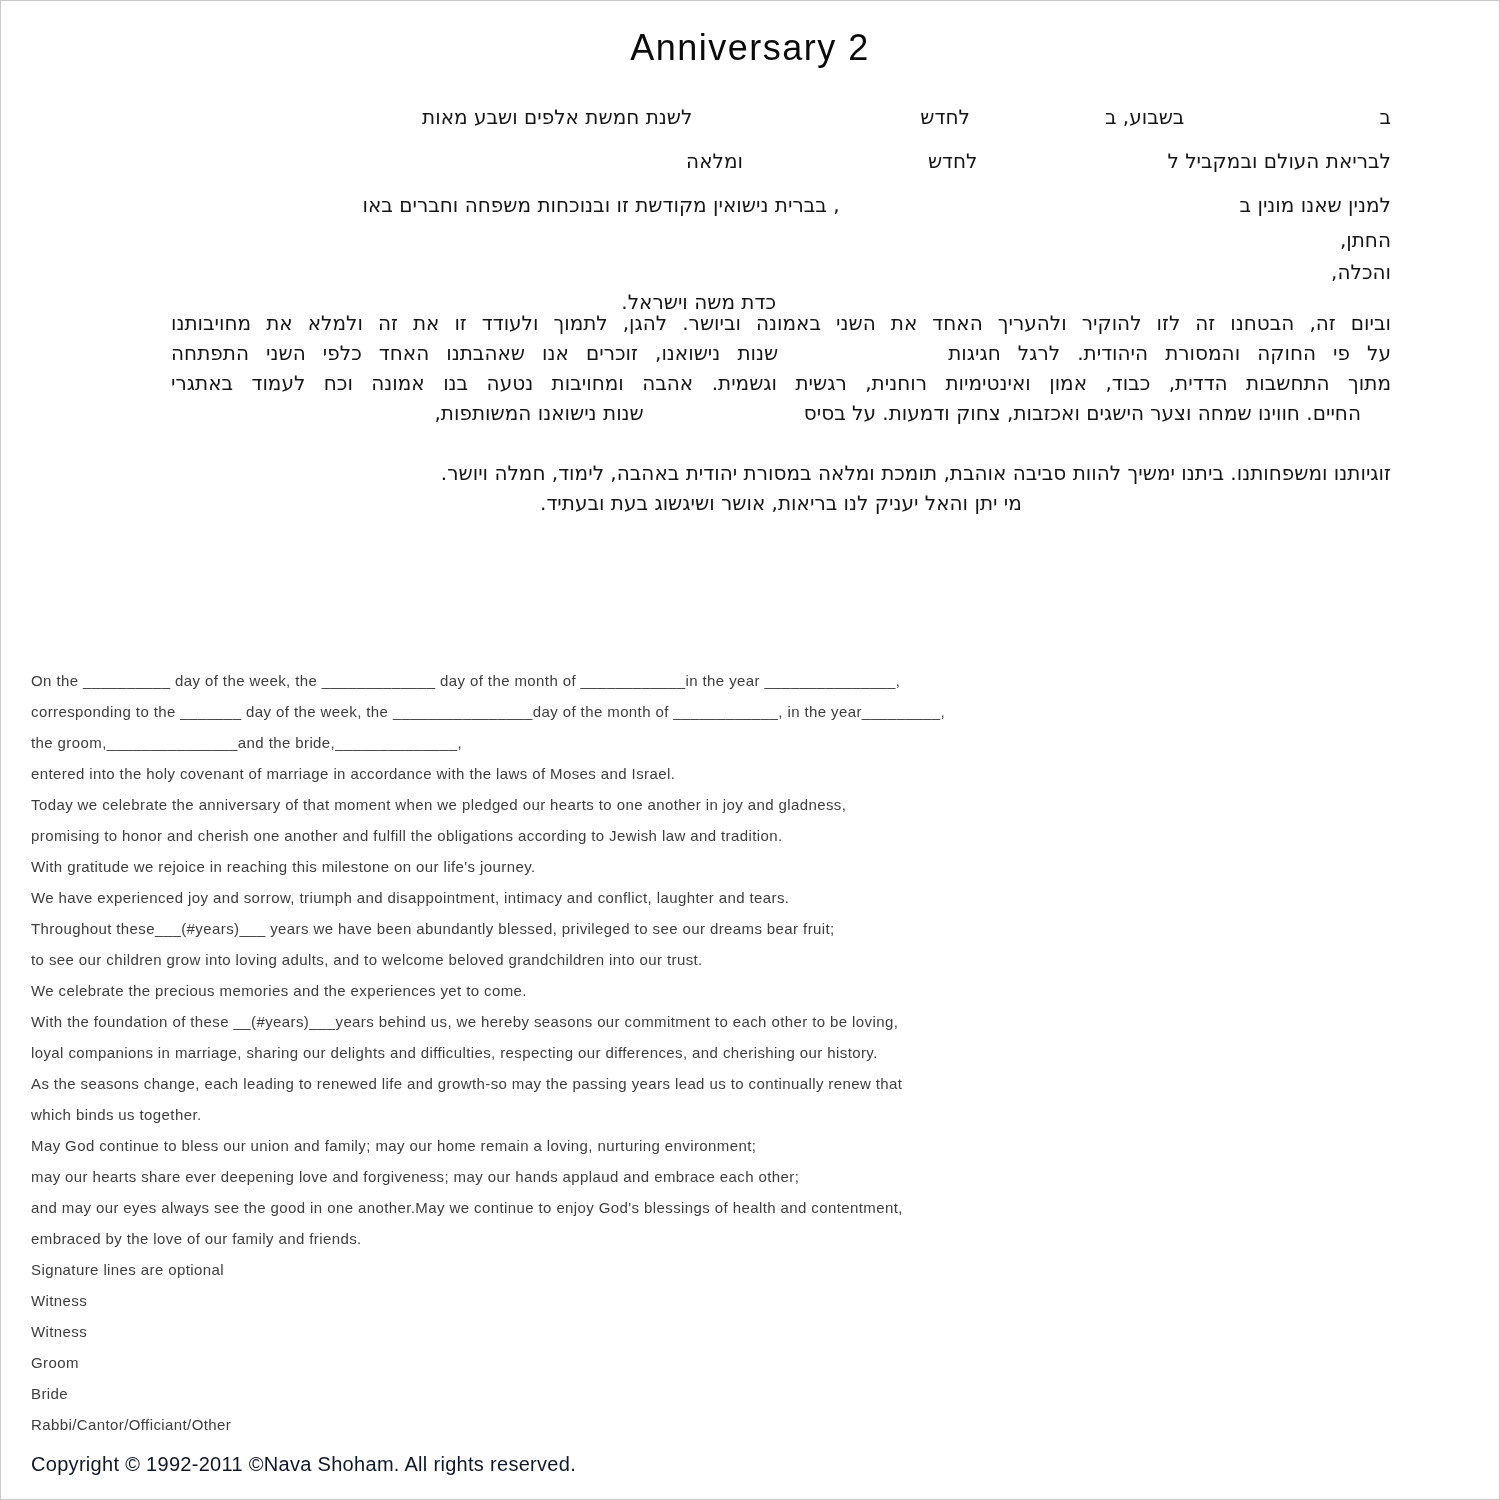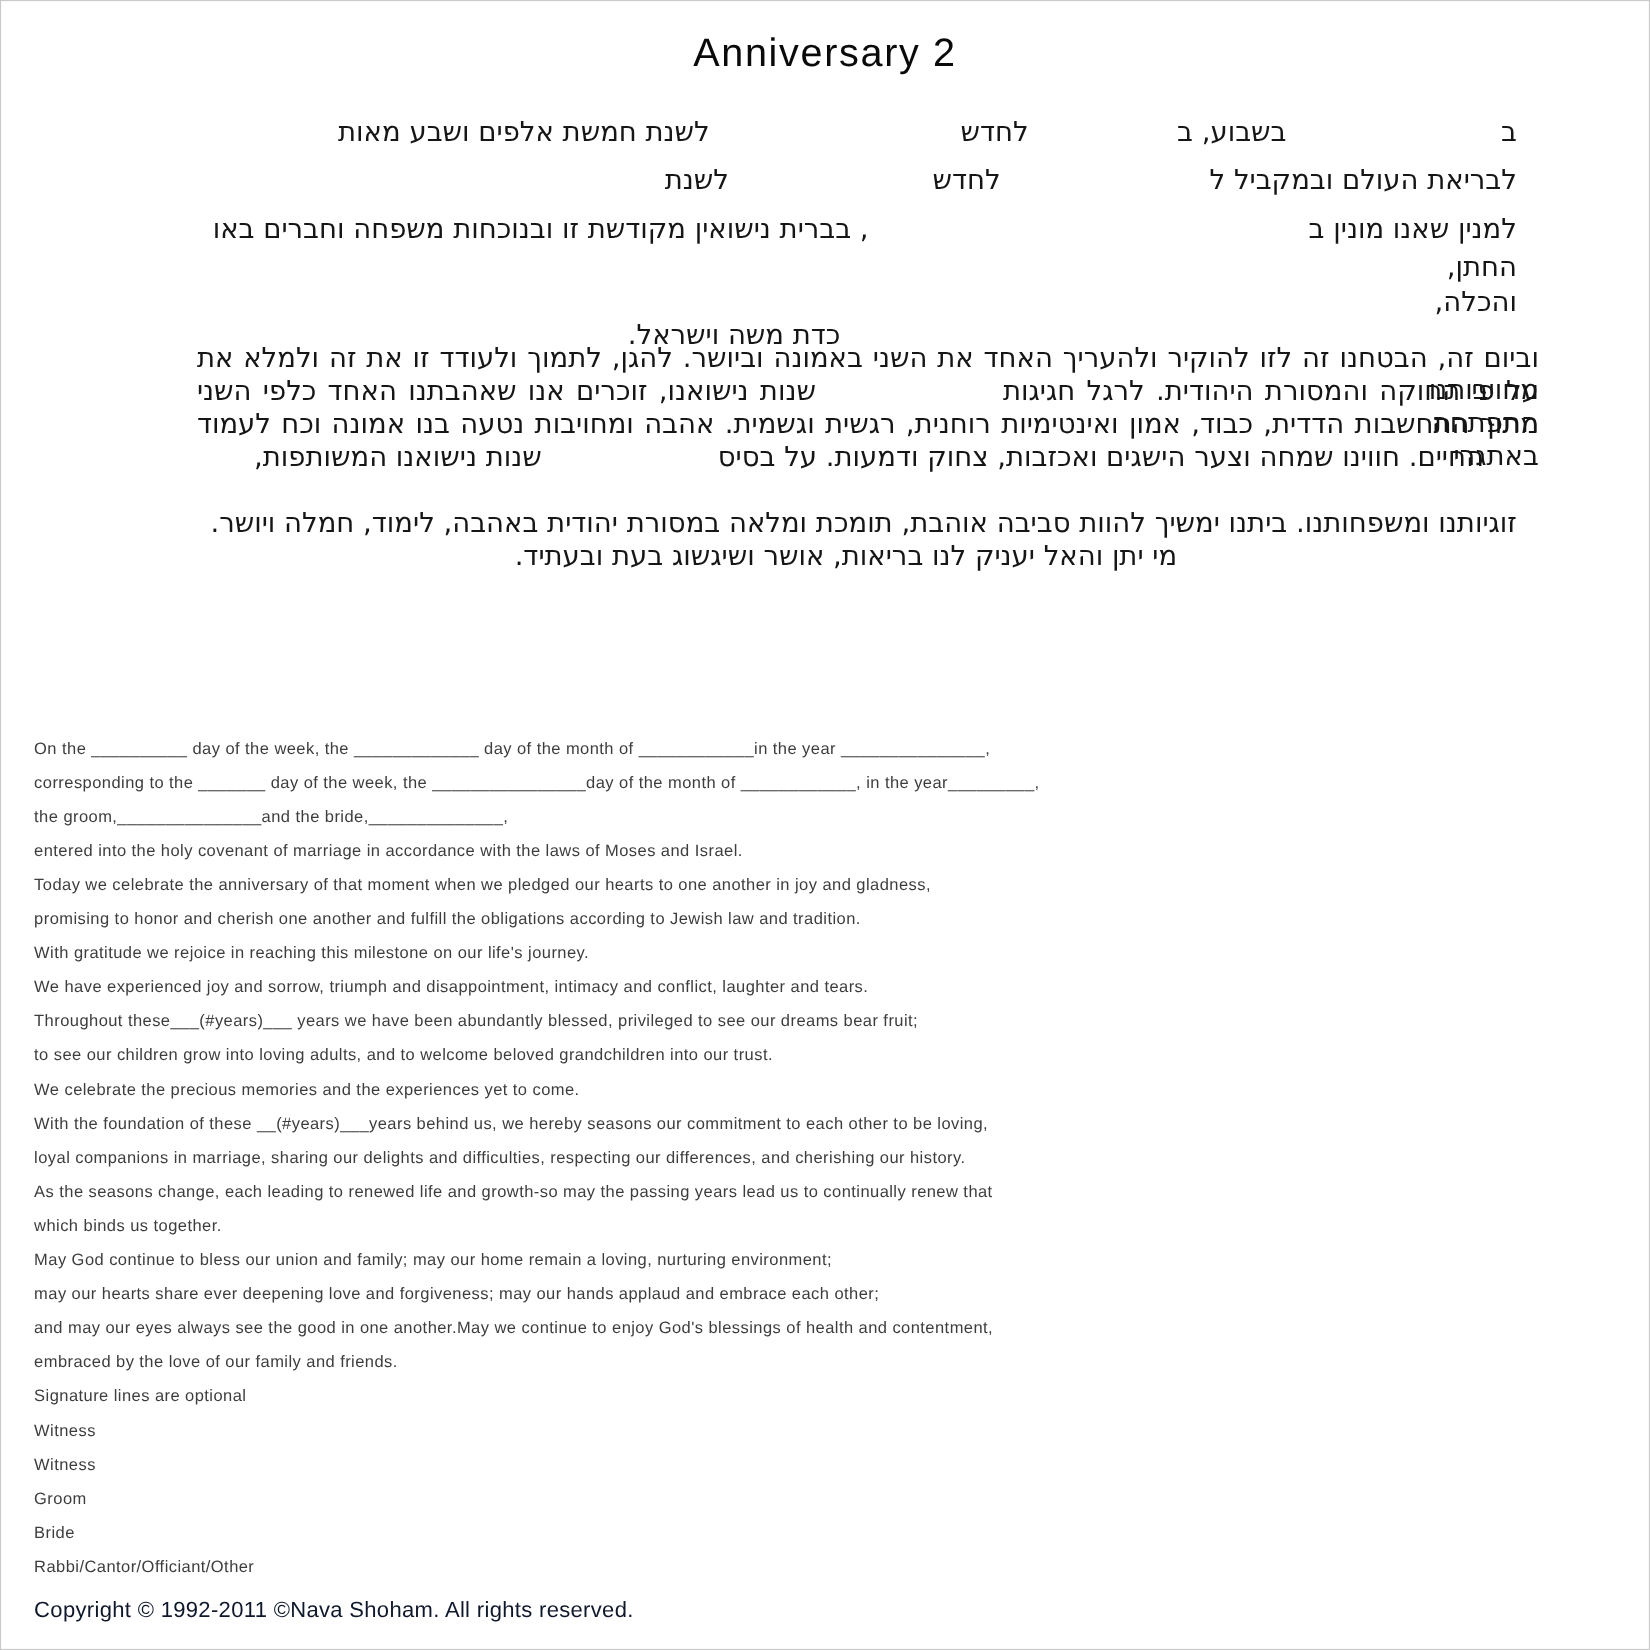--- a/index.html
+++ b/index.html
@@ -14,30 +14,30 @@
   }
   .title {
     position: absolute; top: 26px; left: 0; width: 100%;
     text-align: center;
     font-family: "Liberation Sans", sans-serif;
     font-size: 36px; letter-spacing: 1.5px;
     color: #0a0a0a;
   }
   
   .heb {
-    position: absolute; left: 158px; width: 1220px;
+    position: absolute; left: 170px; width: 1220px;
     box-sizing: border-box;
     direction: rtl; unicode-bidi: embed;
     font-family: "DejaVu Sans", sans-serif;
-    font-size: 25px; color: #161616;
+    font-size: 20px; color: #161616;
     white-space: nowrap;
   }
   .heb .sp { display: inline-block; height: 1px; vertical-align: baseline; }
   .heb.right { text-align: right; }
-  .heb.just { white-space: normal; text-align: justify; text-align-last: justify; margin-left: 20px; }
+  .heb.just { white-space: normal; text-align: justify; text-align-last: justify; }
   .heb.ctr { white-space: normal; text-align: center; }
   
   .eng {
     position: absolute; left: 30px; top: 664px; width: 1455px;
     font-family: "Liberation Sans", sans-serif;
     font-size: 15px; line-height: 31px; letter-spacing: 0.4px;
     color: #3d3d3d;
   }
   .eng .eline { height: 31px; white-space: nowrap; }
   .footer {
@@ -52,21 +52,21 @@
 
 <div id="page">
 
   <div class="title">Anniversary 2</div>
 
   <div class="heb right" style="top:104px">
     <span>ב</span><span class="sp" style="width:195px"></span><span>בשבוע, ב</span><span class="sp" style="width:135px"></span><span>לחדש</span><span class="sp" style="width:228px"></span><span>לשנת חמשת אלפים ושבע מאות</span>
   </div>
 
   <div class="heb right" style="top:148px">
-    <span>לבריאת העולם ובמקביל ל</span><span class="sp" style="width:190px"></span><span>לחדש</span><span class="sp" style="width:185px"></span><span>לשנת</span>
+    <span>לבריאת העולם ובמקביל ל</span><span class="sp" style="width:190px"></span><span>לחדש</span><span class="sp" style="width:185px"></span><span>ומלאה</span>
   </div>
 
   <div class="heb right" style="top:192px">
     <span>למנין שאנו מונין ב</span><span class="sp" style="width:400px"></span><span>, בברית נישואין מקודשת זו ובנוכחות משפחה וחברים באו</span>
   </div>
 
   <div class="heb right" style="top:227px">החתן,</div>
   <div class="heb right" style="top:259px">והכלה,</div>
   <div class="heb right" style="top:289px; padding-right:615px">כדת משה וישראל.</div>
 

